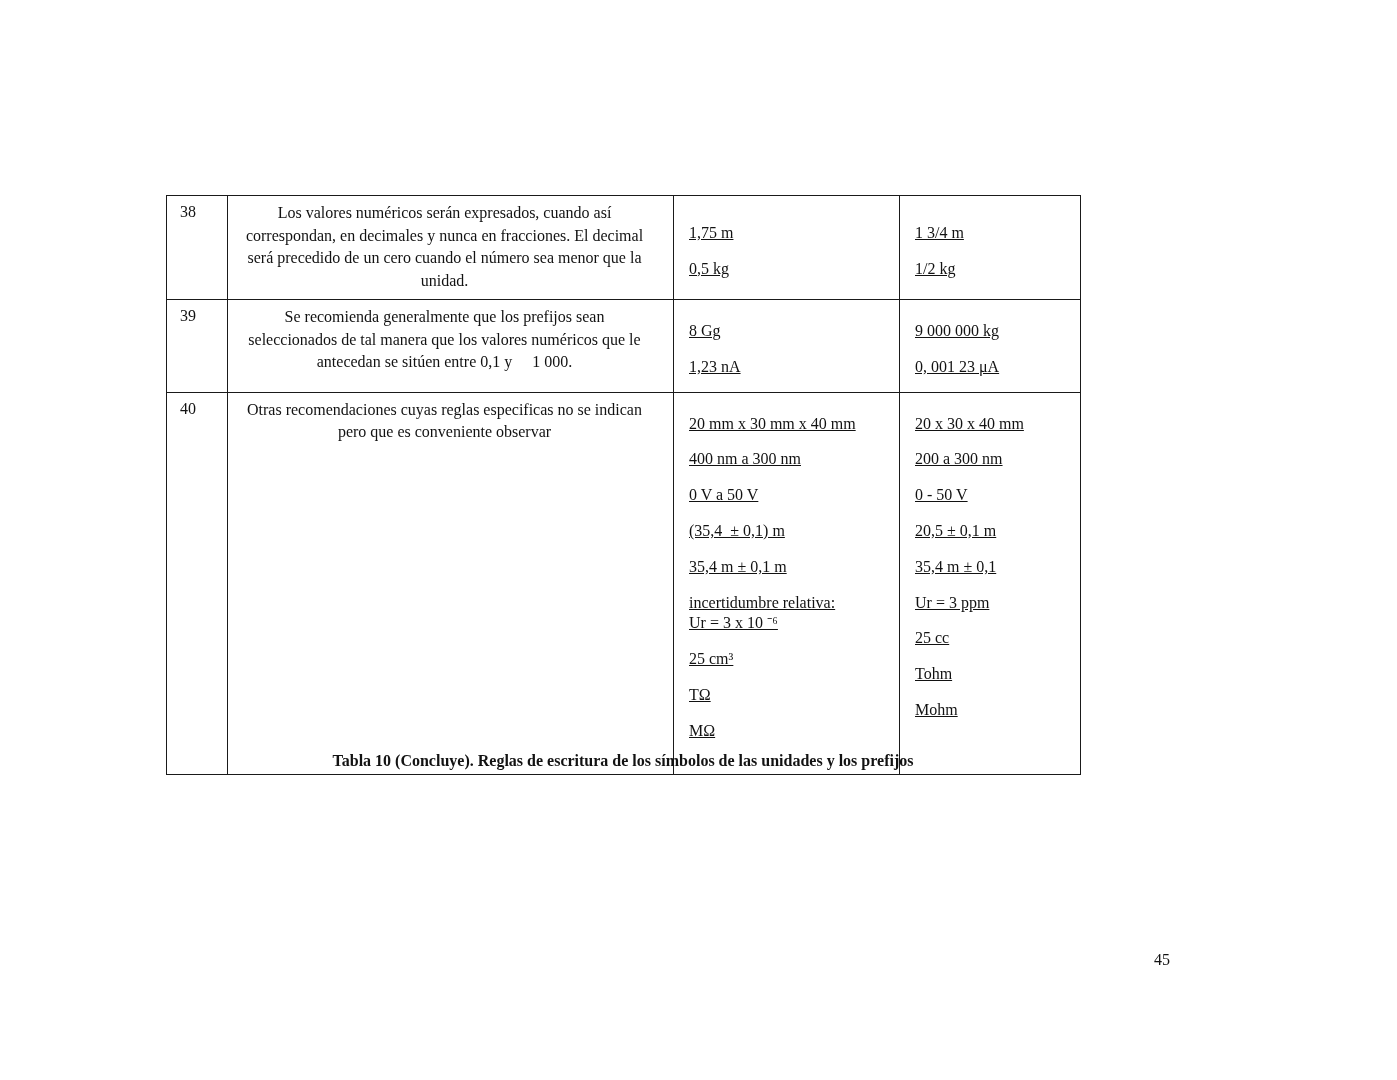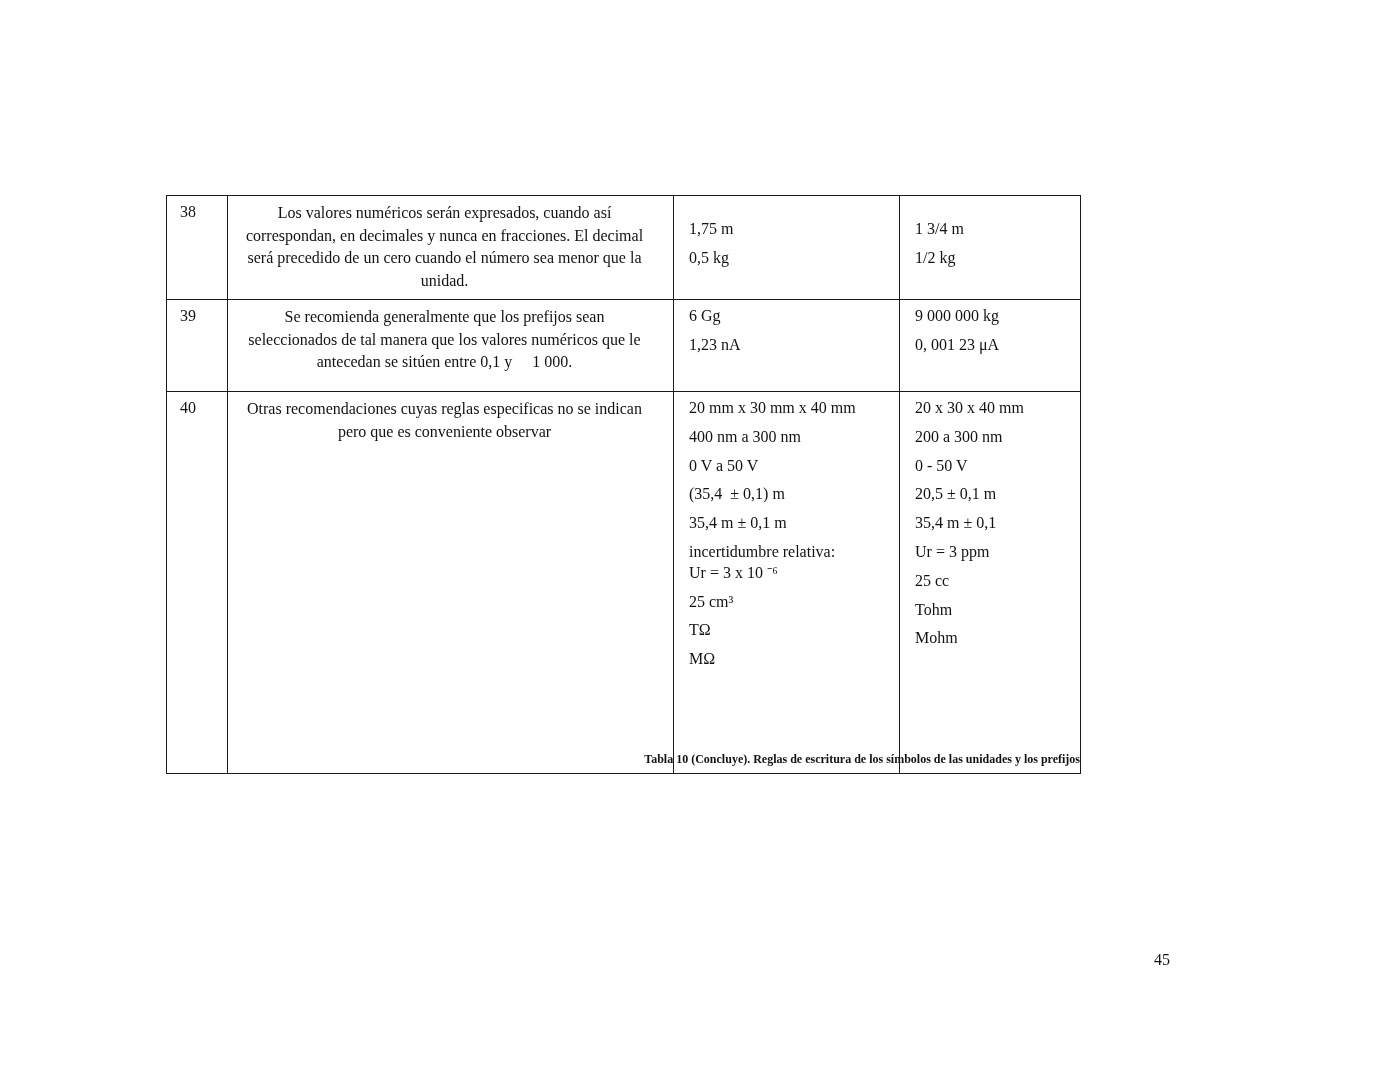--- a/index.html
+++ b/index.html
@@ -42,30 +42,31 @@
   td.no-cell      { padding: 7px 4px 4px 13px; }
   td.desc-cell    { padding: 6px 24px 6px 12px; line-height: 1.42; text-align: center; }
   td.val-cell     { padding: 6px 4px 6px 15px; }
   td.val-cell.middle { vertical-align: middle; }
   tr.row-38 { height: 104px; }
   tr.row-39 { height: 92px; }
   tr.row-40 { height: 382px; }
   .cell-line {
     white-space: pre-line;
     line-height: 1.3;
-    margin: 0 0 8px 0;
+    margin: 15px 0 8px 0;
+    text-decoration: underline;
   }
   .caption {
     position: absolute;
     left: 166px;
     top: 752px;
     width: 914px;
-    text-align: right;
+    text-align: center;
     font-weight: bold;
-    font-size: 12px;
+    font-size: 16px;
   }
   .page-number {
     position: absolute;
     left: 1126px;
     top: 951px;
     width: 44px;
     text-align: right;
     font-size: 16px;
   }
 </style>
@@ -91,21 +92,21 @@
           </td>
       <td class="val-cell middle">
             <div class="cell-line">1 3/4 m</div>
             <div class="cell-line">1/2 kg</div>
           </td>
     </tr>
     <tr class="row-39">
       <td class="no-cell">39</td>
       <td class="desc-cell">Se recomienda generalmente que los prefijos sean seleccionados de tal manera que los valores numéricos que le antecedan se sitúen entre 0,1 y &nbsp; &nbsp; 1 000.</td>
       <td class="val-cell">
-            <div class="cell-line">6 Gg</div>
+            <div class="cell-line">8 Gg</div>
             <div class="cell-line">1,23 nA</div>
           </td>
       <td class="val-cell">
             <div class="cell-line">9 000 000 kg</div>
             <div class="cell-line">0, 001 23 μA</div>
           </td>
     </tr>
     <tr class="row-40">
       <td class="no-cell">40</td>
       <td class="desc-cell">Otras recomendaciones cuyas reglas especificas no se indican pero que es conveniente observar</td>

